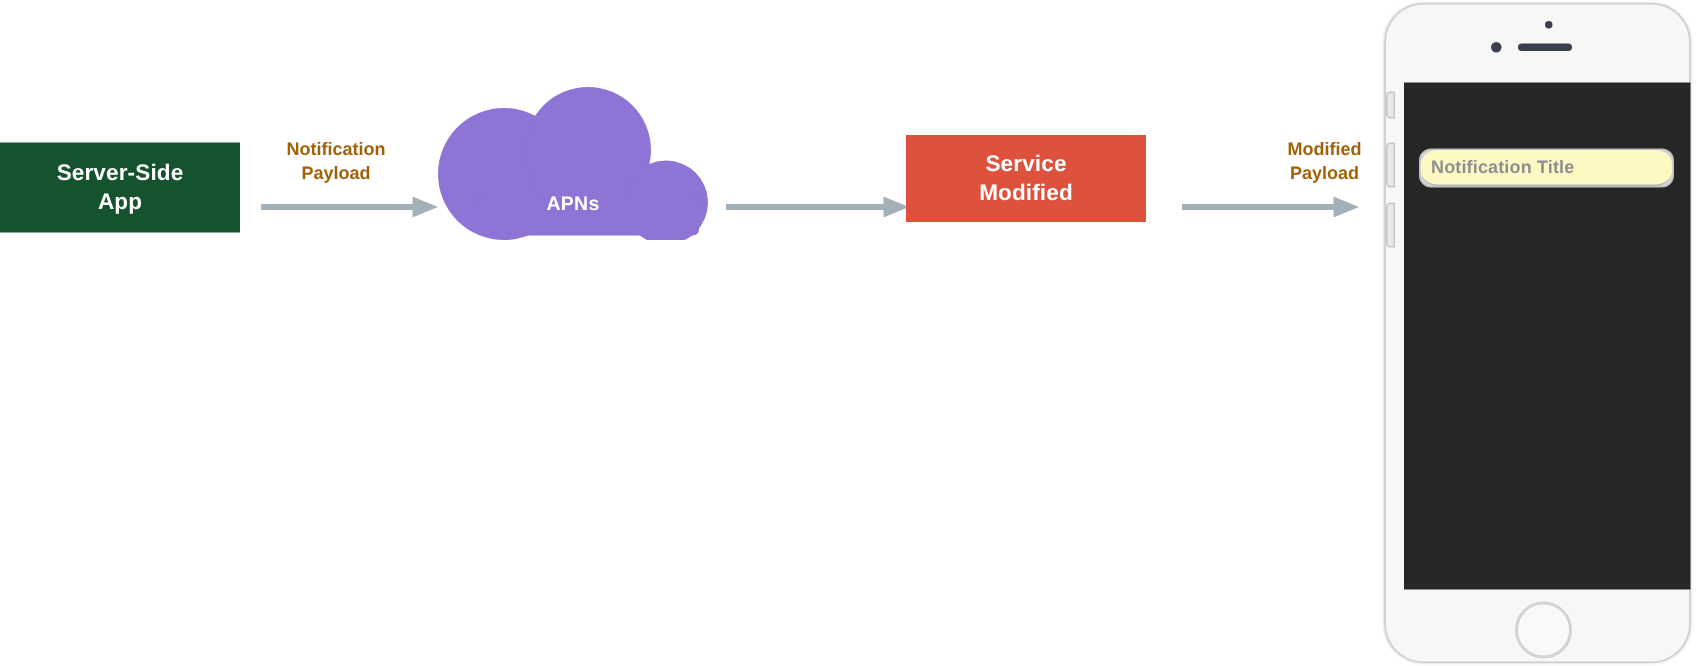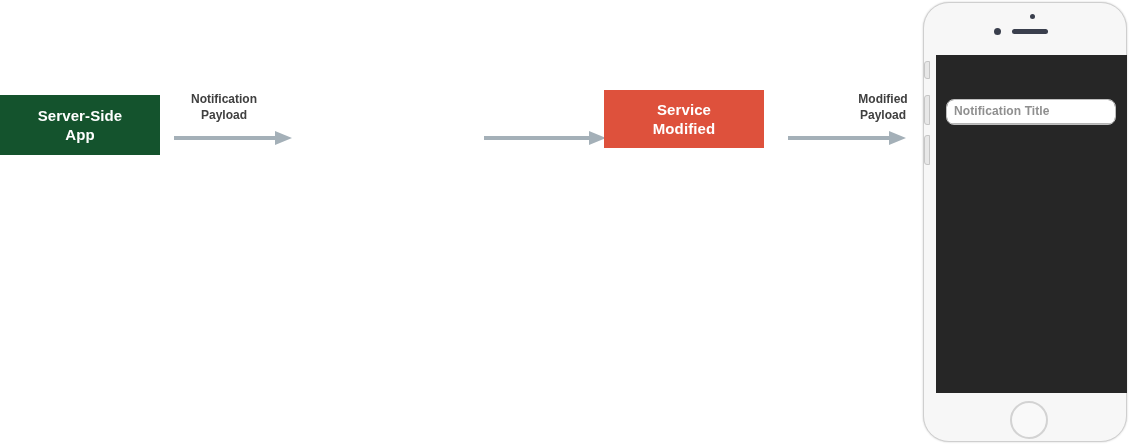--- a/index.html
+++ b/index.html
@@ -84,21 +84,21 @@
   .arrow svg { display: block; }
 
   #arrow-1 { left: 174px; top: 131px; width: 118px; }
   #arrow-2 { left: 484px; top: 131px; width: 122px; }
   #arrow-3 { left: 788px; top: 131px; width: 118px; }
 
   
   .edge-label {
     position: absolute;
     text-align: center;
-    color: #404040;
+    color: #a16207;
     font-weight: bold;
     font-size: 12px;
     line-height: 16px;
   }
   #label-1 { left: 164px; top: 91px; width: 120px; }
   #label-3 { left: 823px; top: 91px; width: 120px; }
 
   
   #phone {
     position: absolute;
@@ -197,23 +197,24 @@
     left: 10px;
     top: 44px;
     width: 170px;
     border-radius: 8px;
     overflow: hidden;
     background: #d6d6d6;
     border: 1px solid #bfbfbf;
     box-sizing: border-box;
   }
   #notif-header {
-    background: #ffffff;
+    background: #fef9c3;
     border-bottom: 1px solid #b4b4b4;
     padding: 4px 7px 5px 7px;
+    border-radius: 11px;
   }
   #notif-title {
     color: #8f8f8f;
     font-size: 12px;
     font-weight: bold;
     letter-spacing: 0.1px;
   }
   #notif-body {
     padding: 7px 7px 14px 7px;
   }
@@ -240,20 +241,31 @@
     <div>Notification</div>
     <div>Payload</div>
   </div>
 
   <div class="arrow" id="arrow-1">
     <svg viewBox="0 0 118 14" width="118" height="14">
       <path d="M0 5 L101 5 L101 0 L118 7 L101 14 L101 9 L0 9 Z" fill="#a4b0b8"></path>
     </svg>
   </div>
 
+  <div id="cloud-wrap">
+    <svg viewBox="0 0 188 102" width="188" height="102">
+      <g fill="#8e74d4">
+        <circle cx="48" cy="58" r="44"></circle>
+        <circle cx="104" cy="42" r="42"></circle>
+        <circle cx="156" cy="77" r="28"></circle>
+        <rect x="30" y="74" width="148" height="25" rx="4"></rect>
+      </g>
+    </svg>
+    <div id="cloud-label">APNs</div>
+  </div>
 
   <div class="arrow" id="arrow-2">
     <svg viewBox="0 0 122 14" width="122" height="14">
       <path d="M0 5 L105 5 L105 0 L122 7 L105 14 L105 9 L0 9 Z" fill="#a4b0b8"></path>
     </svg>
   </div>
 
   <div class="proc-box" id="service-box">
     <div>
       <div>Service</div>

